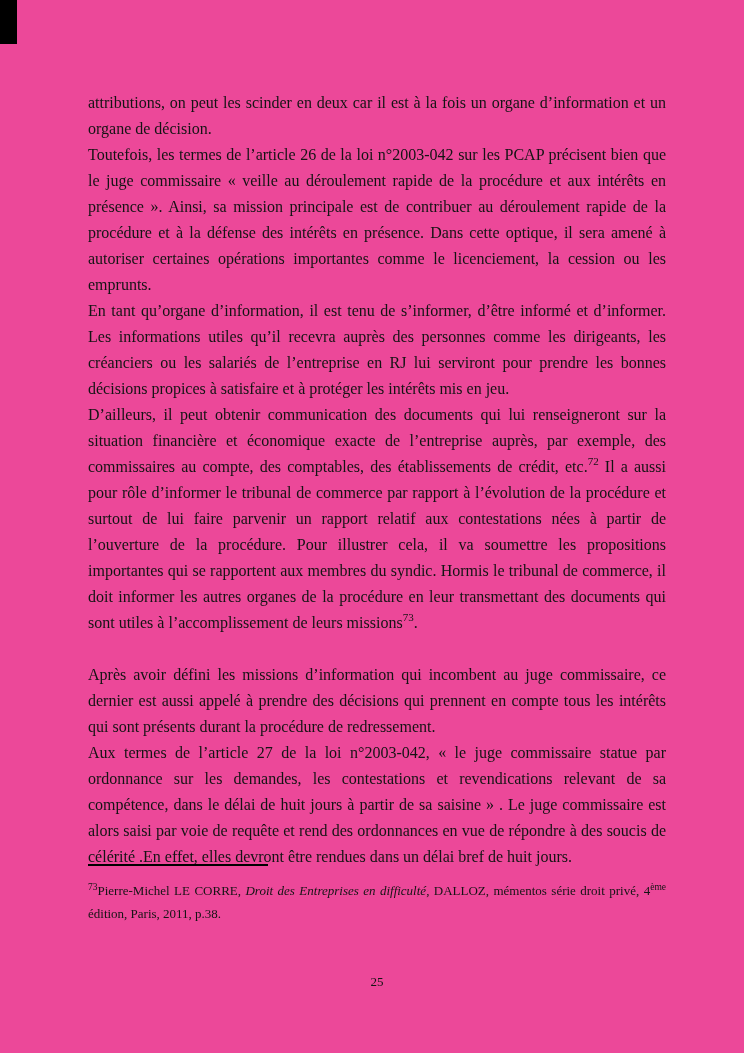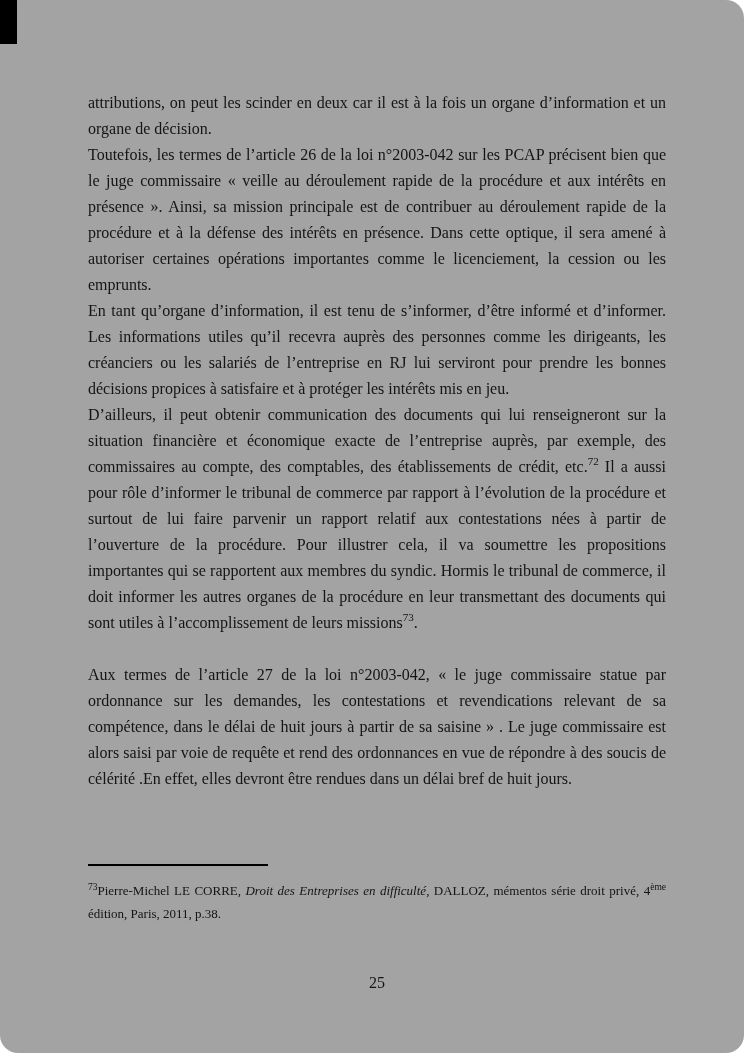--- a/index.html
+++ b/index.html
@@ -8,22 +8,21 @@
     width: 744px;
     height: 1053px;
     position: relative;
     overflow: hidden;
     font-family: "Liberation Serif", serif;
     color: #141414;
   }
   .page {
     position: absolute;
     inset: 0;
-    background: #a3a3a3;
-    border-radius: 18px;
+    background: #ec4899;
   }
   .corner-mark {
     position: absolute;
     left: 0;
     top: 0;
     width: 17px;
     height: 44px;
     background: #000000;
   }
   .text-block {
@@ -69,37 +68,38 @@
     top: -5px;
     vertical-align: baseline;
   }
   .fn-title-italic { font-style: italic; }
   .page-number {
     position: absolute;
     left: 88px;
     top: 974px;
     width: 578px;
     text-align: center;
-    font-size: 16px;
+    font-size: 13px;
     color: #141414;
   }
 </style>
 </head>
 <body>
 
 <div class="page">
 
   <div class="corner-mark"></div>
 
   <main class="text-block">
     <p class="para">attributions, on peut les scinder en deux car il est à la fois un organe d’information et un organe de décision.</p>
     <p class="para">Toutefois, les termes de l’article 26 de la loi n°2003-042 sur les PCAP précisent bien que le juge commissaire « veille au déroulement rapide de la procédure et aux intérêts en présence ». Ainsi, sa mission principale est de contribuer au déroulement rapide de la procédure et à la défense des intérêts en présence. Dans cette optique, il sera amené à autoriser certaines opérations importantes comme le licenciement, la cession ou les emprunts.</p>
     <p class="para">En tant qu’organe d’information, il est tenu de s’informer, d’être informé et d’informer. Les informations utiles qu’il recevra auprès des personnes comme les dirigeants, les créanciers ou les salariés de l’entreprise en RJ lui serviront pour prendre les bonnes décisions propices à satisfaire et à protéger les intérêts mis en jeu.</p>
     <p class="para"><span>D’ailleurs, il peut obtenir communication des documents qui lui renseigneront sur la situation financière et économique exacte de l’entreprise auprès, par exemple, des commissaires au compte, des comptables, des établissements de crédit, etc.</span><sup class="ref">72</sup><span> Il a aussi pour rôle d’informer le tribunal de commerce par rapport à l’évolution de la procédure et surtout de lui faire parvenir un rapport relatif aux contestations nées à partir de l’ouverture de la procédure. Pour illustrer cela, il va soumettre les propositions importantes qui se rapportent aux membres du syndic. Hormis le tribunal de commerce, il doit informer les autres organes de la procédure en leur transmettant des documents qui sont utiles à l’accomplissement de leurs missions</span><sup class="ref">73</sup><span>.</span></p>
     <div class="spacer"></div>
+    <p class="para">Après avoir défini les missions d’information qui incombent au juge commissaire, ce dernier est aussi appelé à prendre des décisions qui prennent en compte tous les intérêts qui sont présents durant la procédure de redressement.</p>
     <p class="para">Aux termes de l’article 27 de la loi n°2003-042, « le juge commissaire statue par ordonnance sur les demandes, les contestations et revendications relevant de sa compétence, dans le délai de huit jours à partir de sa saisine » . Le juge commissaire est alors saisi par voie de requête et rend des ordonnances en vue de répondre à des soucis de célérité .En effet, elles devront être rendues dans un délai bref de huit jours.</p>
   </main>
 
   <footer class="footnotes">
     <div class="fn-rule"></div>
     <p class="footnote fn73"><sup class="fn-marker">73</sup><span>Pierre-Michel LE CORRE, </span><span class="fn-title-italic">Droit des Entreprises en difficulté</span><span>, DALLOZ, mémentos série droit privé, 4</span><sup class="ord">ème</sup><span> édition, Paris, 2011, p.38.</span></p>
   </footer>
 
   <div class="page-number">25</div>
 

